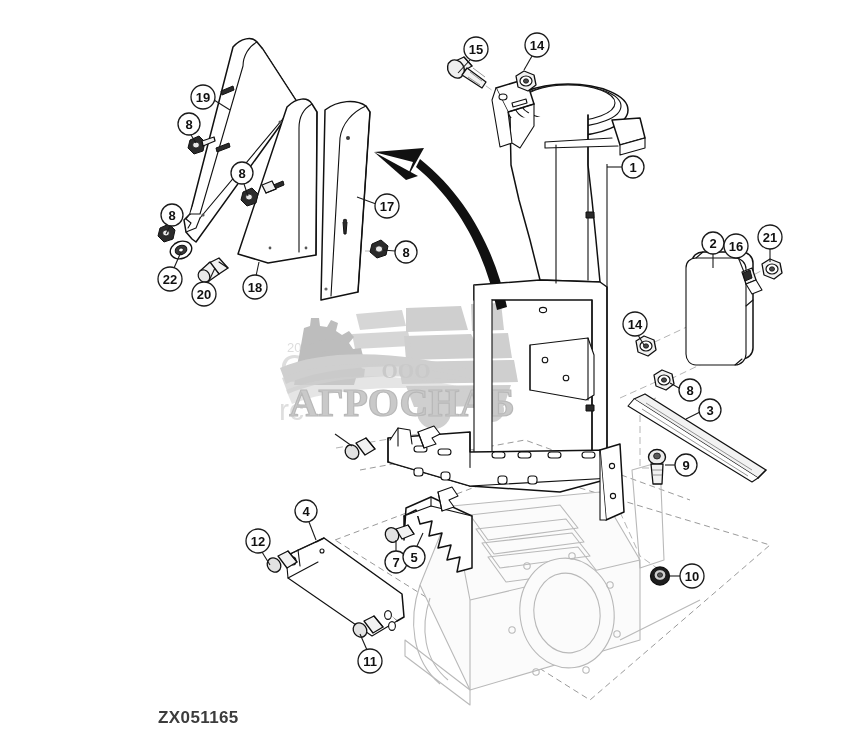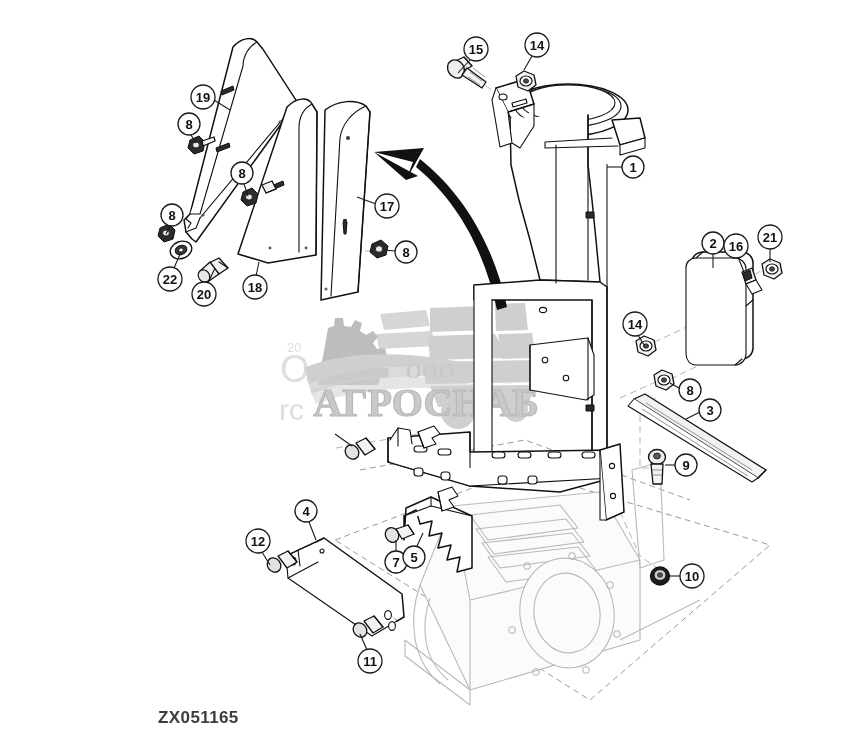--- a/index.html
+++ b/index.html
@@ -109,21 +109,21 @@
     font-family: "Liberation Sans", sans-serif;
     font-size: 17px;
     font-weight: bold;
     color: #3c3c3c;
     letter-spacing: 0.4px;
     white-space: nowrap;
   }
   
   #watermark {
     position: absolute;
-    left: 280px;
+    left: 256px;
     top: 300px;
     width: 300px;
     height: 140px;
     pointer-events: none;
   }
   #watermark svg { width: 100%; height: 100%; }
   .wm-gray { fill: #cfcfcf; }
   .wm-gray-d { fill: #bdbdbd; }
   .wm-text {
     font-family: "Liberation Serif", serif;

